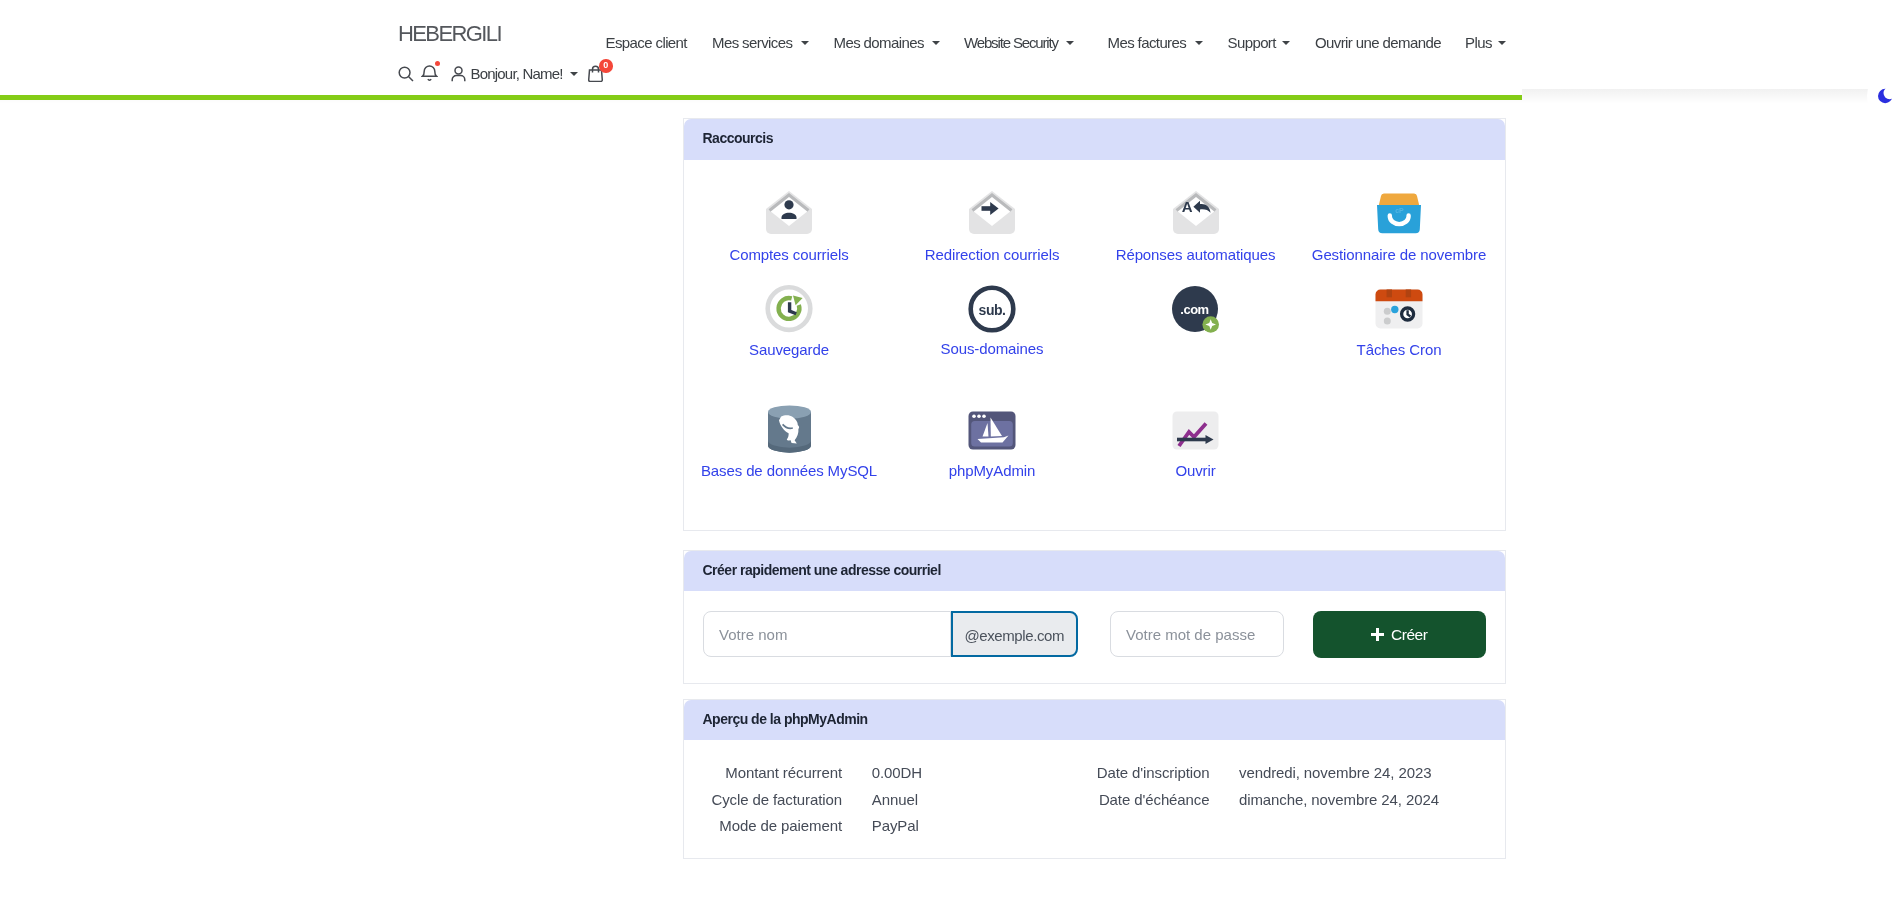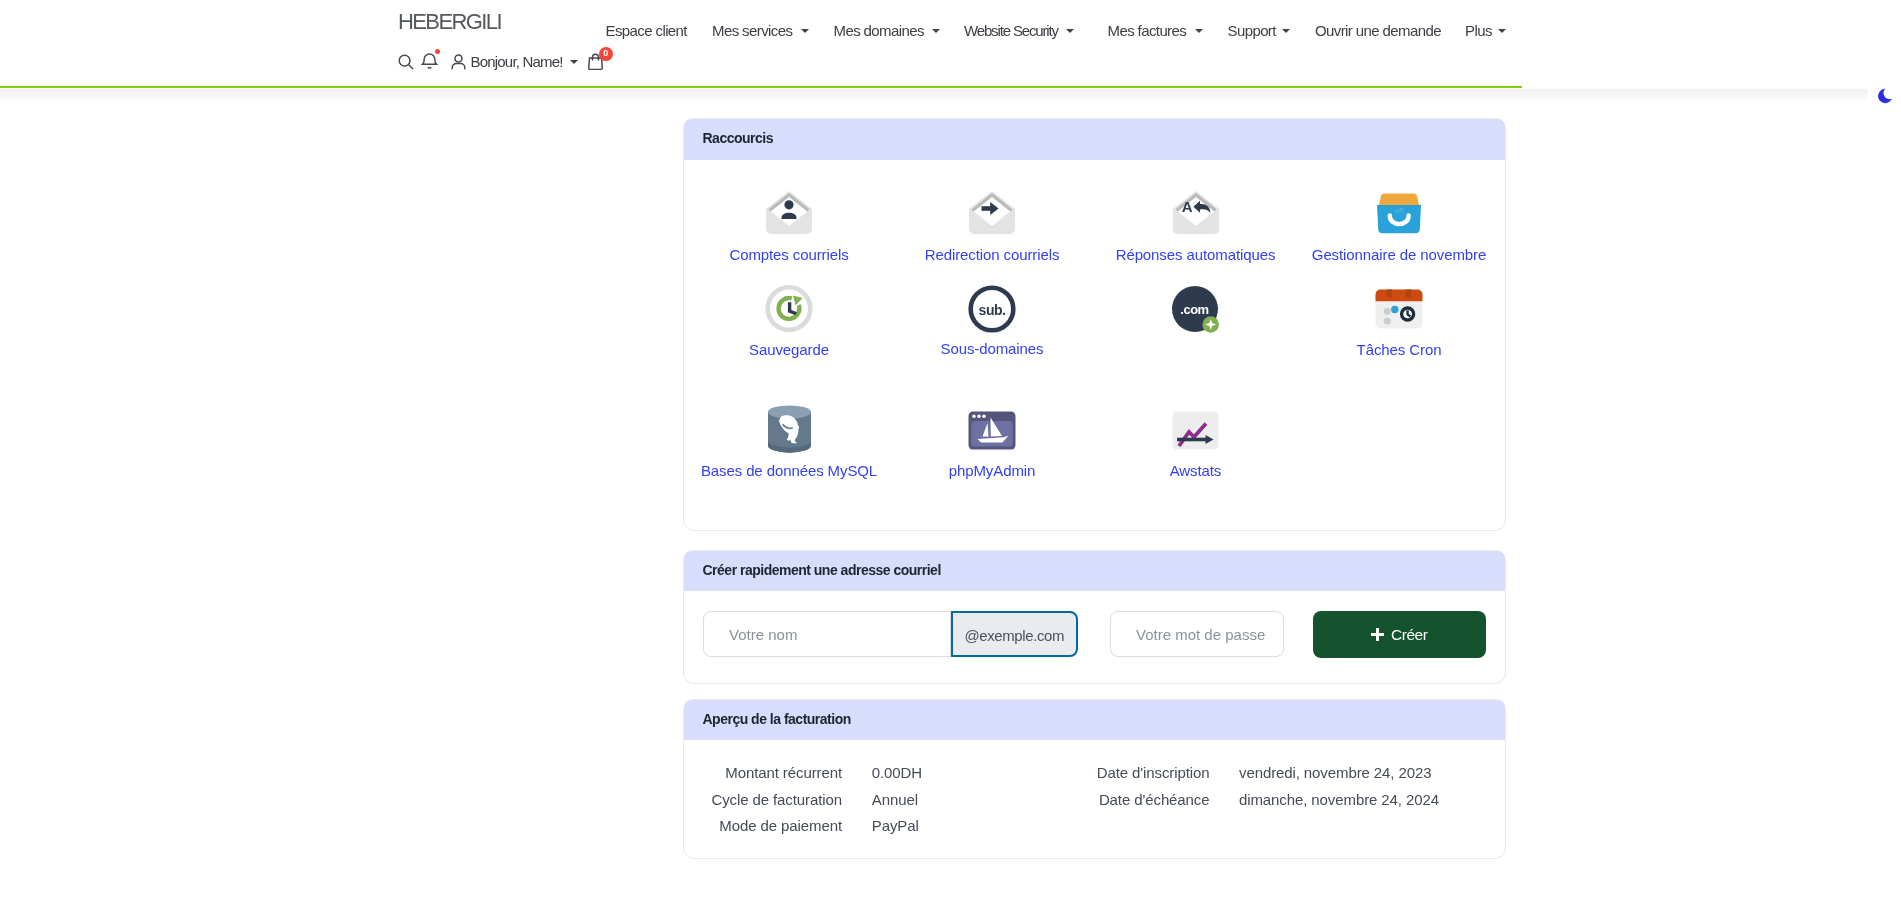--- a/index.html
+++ b/index.html
@@ -1,37 +1,37 @@
 <!DOCTYPE html>
 <html lang="fr"><head>
 <meta charset="utf-8">
 <title>Espace client</title>
 <style>
 *{margin:0;padding:0;box-sizing:border-box}
 html,body{width:1901px;height:912px;background:#fff;font-family:"Liberation Sans",sans-serif;overflow:hidden;position:relative}
 .abs{position:absolute}
 
-.nav{position:absolute;left:0;top:0;width:1522px;height:88px;background:#fff;border-bottom:2px solid #84cc16;z-index:5}
+.nav{position:absolute;left:0;top:12px;width:1522px;height:88px;background:#fff;border-bottom:5px solid #84cc16;z-index:5}
 .navshadow{position:absolute;left:0;top:89px;width:1901px;height:15px;background:linear-gradient(rgba(0,0,0,0.055),rgba(0,0,0,0));z-index:1}
 .logo{position:absolute;left:398px;top:9px;font-size:22px;letter-spacing:-1.6px;color:#54575c}
 .nl{position:absolute;top:21.5px;font-size:15px;letter-spacing:-0.6px;color:#3c4045;white-space:nowrap}
 .car{position:absolute;top:28.5px;width:0;height:0;border-left:4.2px solid transparent;border-right:4.2px solid transparent;border-top:4.8px solid #3f4347}
 .nl2{position:absolute;top:52.5px;font-size:15px;letter-spacing:-0.8px;color:#3c4045;white-space:nowrap}
 .reddot{position:absolute;background:#f4473a;border-radius:50%}
 .badge0{position:absolute;left:599px;top:47px;width:13.5px;height:13.5px;background:#f4473a;border-radius:50%;color:#fff;font-size:9px;font-weight:bold;text-align:center;line-height:13.5px;z-index:6}
 .moonbtn{position:absolute;left:1867px;top:67px;width:58px;height:58px;background:#fff;border-radius:50%;z-index:6}
 
-.panel{position:absolute;left:683px;width:823px;background:#fff;border:1px solid #e7e9ee;border-radius:11px;z-index:2}
+.panel{position:absolute;left:683px;width:823px;background:#fff;border:1px solid #e7e9ee;border-radius:0;z-index:2}
 .phead{height:40.5px;background:#d7ddfa;border-radius:7px 7px 0 0;font-size:14px;font-weight:bold;letter-spacing:-0.5px;color:#1d2433;line-height:38px;padding-left:18.5px}
 .item{position:absolute;width:204px;text-align:center;z-index:3}
 .item a{color:#3342ea;font-size:15px;letter-spacing:-0.1px;text-decoration:none;line-height:26px}
 .lbl{position:absolute;left:0;width:204px;}
 .ic{display:inline-block}
 
-.inp{position:absolute;height:46.5px;border:1px solid #d9dce1;background:#fff;border-radius:8px;font-size:15px;color:#8b919a;line-height:45px;padding-left:25px;z-index:3}
+.inp{position:absolute;height:46.5px;border:1px solid #d9dce1;background:#fff;border-radius:8px;font-size:15px;color:#8b919a;line-height:45px;padding-left:15px;z-index:3}
 .sfx{position:absolute;height:46.5px;border:2px solid #0369a1;background:#e9ebee;border-radius:0 8px 8px 0;font-size:15px;letter-spacing:-0.4px;color:#4b525c;line-height:45px;text-align:center;z-index:3}
 .btn{position:absolute;height:47px;background:#14532d;border-radius:8px;color:#fff;font-size:15.5px;text-align:center;line-height:47px;z-index:3}
 .t3{position:absolute;font-size:15px;letter-spacing:-0.1px;color:#454b57;line-height:26.5px;white-space:nowrap;z-index:3}
 .t3r{text-align:right}
 </style>
 </head>
 <body>
 <div class="navshadow"></div>
 <div class="nav">
   <div class="logo">HEBERGILI</div>
@@ -85,21 +85,21 @@
   <div class="phead">Créer rapidement une adresse courriel</div>
 </div>
 <div class="inp" style="left:703px;top:610.8px;width:247.5px;border-radius:8px 0 0 8px">Votre nom</div>
 <div class="sfx" style="left:950.5px;top:610.8px;width:127.5px">@exemple.com</div>
 <div class="inp" style="left:1110px;top:610.8px;width:173.5px">Votre mot de passe</div>
 <div class="btn" style="left:1312.5px;top:610.5px;width:173.5px"><svg width="13" height="13" viewBox="0 0 13 13" style="vertical-align:-1px;margin-right:7px">
       <path d="M5,0 h3 v5 h5 v3 h-5 v5 h-3 v-5 h-5 v-3 h5 z" fill="#fff"></path>
     </svg><span style="letter-spacing:-0.5px">Créer</span></div>
 
 <div class="panel" style="top:698.8px;height:160.5px">
-  <div class="phead">Aperçu de la facturation</div>
+  <div class="phead">Aperçu de la phpMyAdmin</div>
 </div>
 <div class="t3 t3r" style="left:683px;top:760px;width:159px">Montant récurrent<br>Cycle de facturation<br>Mode de paiement</div>
 <div class="t3" style="left:871.8px;top:760px">0.00DH<br>Annuel<br>PayPal</div>
 <div class="t3 t3r" style="left:1009px;top:760px;width:200.5px">Date d'inscription<br>Date d'échéance</div>
 <div class="t3" style="left:1239px;top:760px">vendredi, novembre 24, 2023<br>dimanche, novembre 24, 2024</div>
 
 <div class="item" style="left:687px;top:188.5px">
 <svg class="ic" width="48" height="46" viewBox="0 0 48 46">
       <path d="M1,20 L24,2 L47,20 V40 a5,5 0 0 1 -5,5 H6 a5,5 0 0 1 -5,-5 Z" fill="#e3e3e4"></path>
       <path d="M4.5,21.5 L24,6 L43.5,21.5 L24,37 Z" fill="#fff"></path>
@@ -192,13 +192,13 @@
       <path d="M9.5,28 L36,26.3 L40.5,24.5 L34.5,31.5 H13 Z" fill="#fff"></path>
     </svg>
 <div class="lbl" style="top:47.3px"><a href="#c">phpMyAdmin</a></div></div>
 <div class="item" style="left:1093.5px;top:410.5px">
 <svg class="ic" width="47" height="39" viewBox="0 0 47 39">
       <rect x="0.5" y="0.5" width="46" height="38" rx="4.5" fill="#ededee"></rect>
       <path d="M7,35 L17,21 L22,26 L34,12.5" fill="none" stroke="#8e2f8e" stroke-width="3.8"></path>
       <path d="M5,28.5 H34" fill="none" stroke="#2e3a4d" stroke-width="3.6"></path>
       <path d="M33.5,24 L41.5,28.5 L33.5,33 Z" fill="#2e3a4d"></path>
     </svg>
-<div class="lbl" style="top:47.3px"><a href="#c">Awstats</a></div></div>
+<div class="lbl" style="top:47.3px"><a href="#c">Ouvrir</a></div></div>
 
 </body></html>

